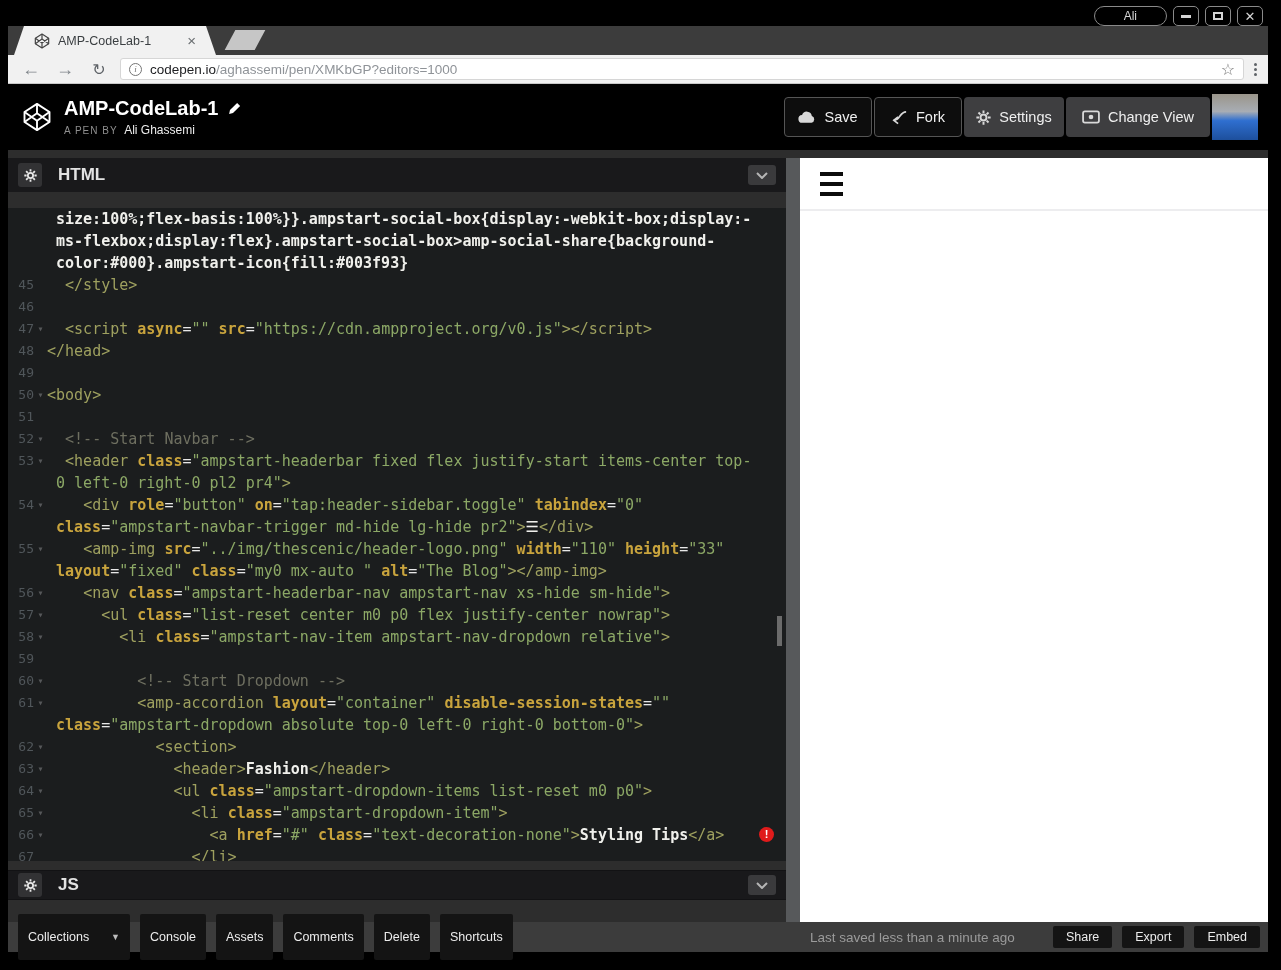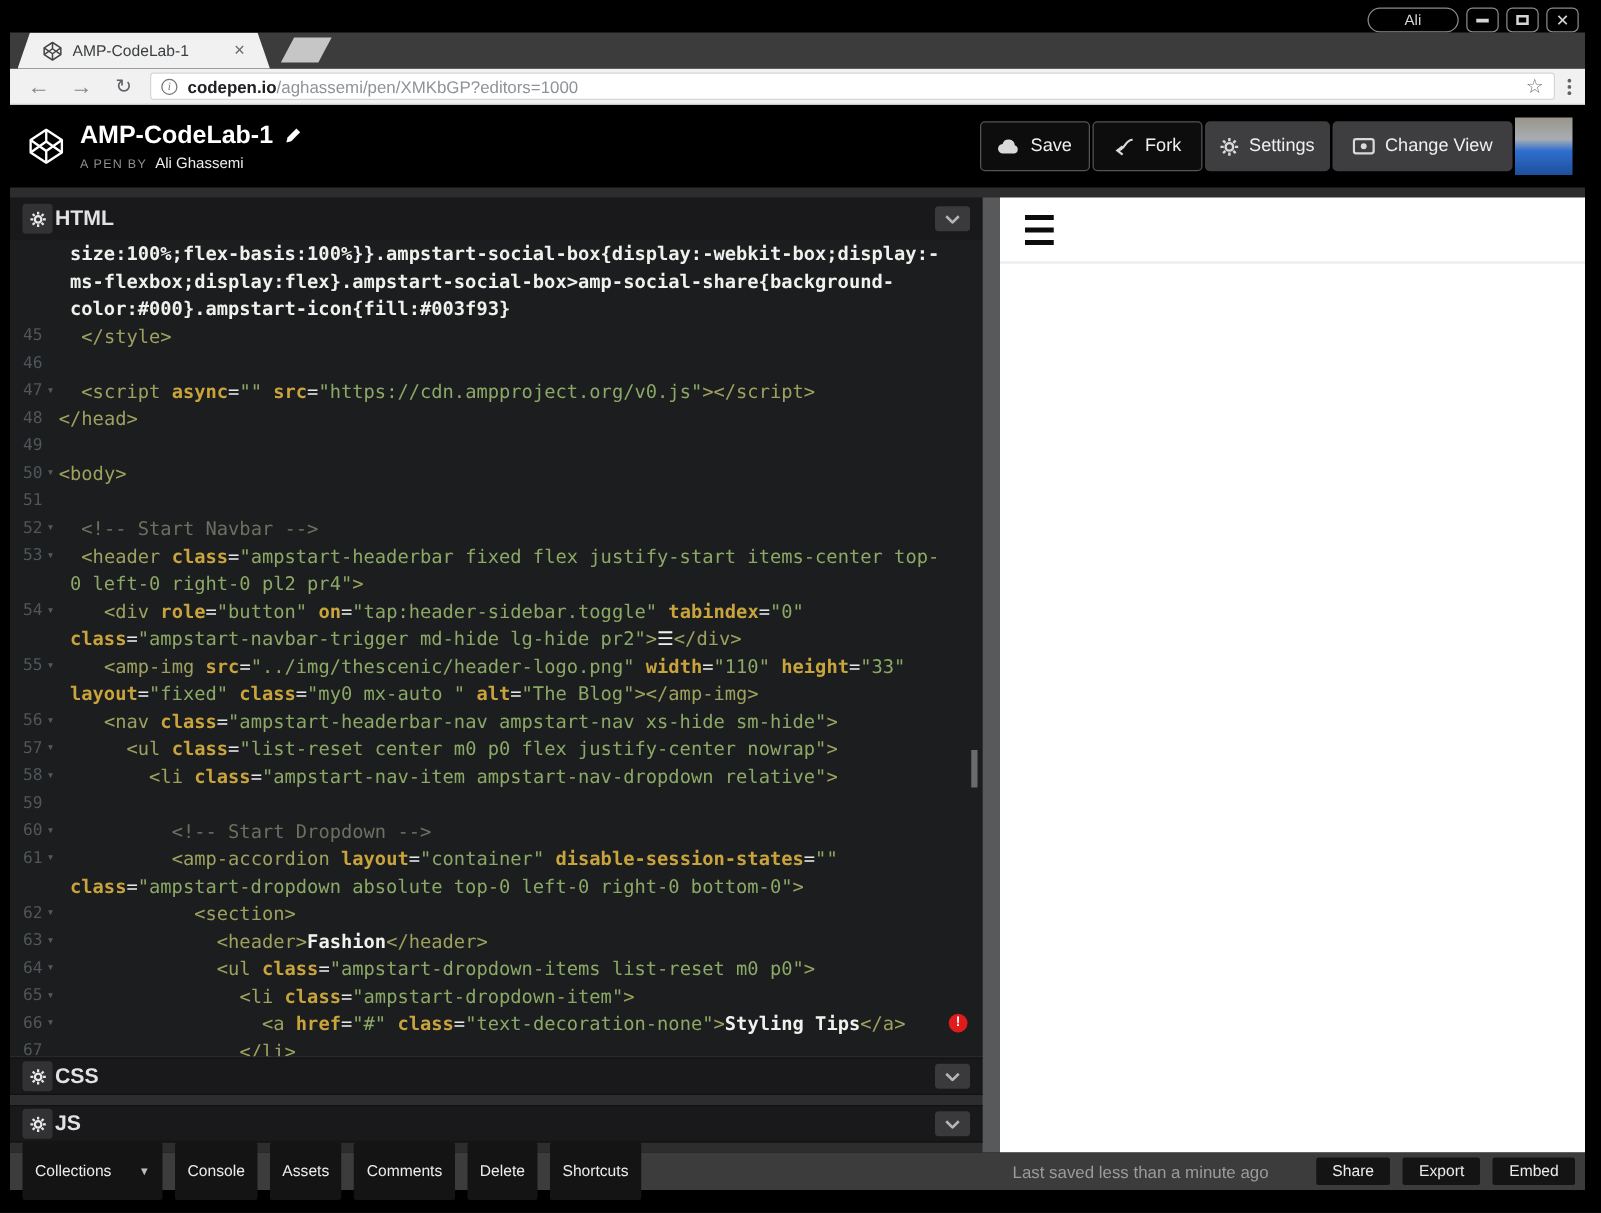--- a/index.html
+++ b/index.html
@@ -33,21 +33,21 @@
   .urlrow { position:absolute; left:8px; top:55px; width:1260px; height:29px; background:#f1f1f1;
             border-bottom:1px solid #c8c8c8; display:flex; align-items:center; }
   .navic { font-size:18px; color:#80868b; margin-left:12px; width:22px; text-align:center; }
   .navic.reload { color:#5f6368; font-size:16px; }
   .urlfield { margin-left:10px; width:1124px; height:22px; background:#fff;
               border:1px solid #d6d6d6; border-radius:3px; display:flex; align-items:center;
               padding:0 8px; }
   .infoic { width:13px; height:13px; border:1.4px solid #757575; border-radius:50%;
             color:#757575; font-size:9px; line-height:11px; text-align:center;
             font-family:"Liberation Serif", serif; font-style:italic; flex:none; }
-  .host { font-size:13.5px; color:#202124; font-weight:bold; margin-left:8px; }
+  .host { font-size:13.5px; color:#202124; font-weight:normal; margin-left:8px; }
   .path { font-size:13.5px; color:#8f9398; }
   .star { margin-left:auto; font-size:16px; color:#757575; }
   .menudots { margin-left:10px; display:flex; flex-direction:column; gap:2px; }
   .menudots i { width:3px; height:3px; border-radius:50%; background:#5f6368; display:block; }
 
   
   .cphead { position:absolute; left:8px; top:84px; width:1260px; height:66px; background:#000;
             display:flex; align-items:center; }
   .cplogo { margin-left:14px; flex:none; }
   .titlewrap { margin-left:12px; }
@@ -66,29 +66,29 @@
             background:linear-gradient(180deg,#9a958a 0%,#a8adb4 38%,#2f6fd0 58%,#1d4f9c 100%); }
 
   
   .main { position:absolute; left:8px; top:150px; width:1260px; height:772px; background:#2d2d2d;
           display:flex; padding-top:8px; }
   .editors { width:778px; flex:none; display:flex; flex-direction:column; }
   .phead { height:34px; background:#19191b; display:flex; align-items:center; position:relative; flex:none; }
   .phead.small { height:30px; border-top:1px solid #121214; border-bottom:1px solid #121214; }
   .gearchip { width:24px; height:24px; background:#323234; border-radius:3px; margin-left:10px;
               display:flex; align-items:center; justify-content:center; flex:none; }
-  .plabel { color:#e2e2e2; font-size:17px; font-weight:bold; margin-left:2px; }
+  .plabel { color:#e2e2e2; font-size:17px; font-weight:bold; margin-left:16px; }
   .chevbtn { position:absolute; right:10px; width:28px; height:20px; background:#3a3a3c;
              border-radius:3px; display:flex; align-items:center; justify-content:center; }
   .spacer1 { height:1px; background:#2d2d2d; flex:none; }
   .spacer8 { height:8px; background:#2d2d2d; flex:none; }
 
   
   .code { height:653px; background:#1b1d1e; overflow:hidden; position:relative; flex:none;
-          font-family:"DejaVu Sans Mono","DejaVu Sans", monospace; font-size:15px; }
+          font-family:"DejaVu Sans Mono","DejaVu Sans", monospace; font-size:15px;margin-top:16px; }
   .row { display:flex; height:22px; line-height:22px; position:relative; }
   .ln { width:26px; flex:none; text-align:right; color:#50565a; font-size:13px; }
   .fold { width:13px; flex:none; text-align:center; color:#56585a; font-size:10px; }
   .txt { white-space:pre; flex:1; }
   .row.wrap .txt { padding-left:9px; }
   .tok-p { color:var(--tk-p); font-weight:bold; }
   .tok-t { color:var(--tk-t); }
   .tok-a { color:var(--tk-a); font-weight:bold; }
   .tok-s { color:var(--tk-s); }
   .tok-o { color:var(--tk-o); }
@@ -381,34 +381,20 @@
               <span class="ln">67</span>
               <span class="fold"></span>
               <span class="txt"><span class="tok-p">                </span><span class="tok-t">&lt;/li&gt;</span></span>
             </div>
           </div>
         <div class="thumb"></div>
       </div>
 
       <div class="spacer1"></div>
 
-      <div class="phead small">
-        <span class="gearchip">
-          <svg width="13" height="13" viewBox="0 0 20 20" stroke="#e8e8e8" stroke-width="2.8" fill="none">
-            <circle cx="10" cy="10" r="4"></circle>
-            <path d="M10 0.5 V4 M10 16 V19.5 M0.5 10 H4 M16 10 H19.5 M3.3 3.3 L5.8 5.8 M14.2 14.2 L16.7 16.7 M16.7 3.3 L14.2 5.8 M5.8 14.2 L3.3 16.7"></path>
-          </svg>
-        </span>
-        <span class="plabel">CSS</span>
-        <span class="chevbtn">
-          <svg width="12" height="7" viewBox="0 0 12 7" fill="none" stroke="#b5b5b5" stroke-width="2">
-              <path d="M1 1 L6 6 L11 1"></path>
-            </svg>
-        </span>
-      </div>
 
       <div class="spacer8"></div>
 
       <div class="phead small">
         <span class="gearchip">
           <svg width="13" height="13" viewBox="0 0 20 20" stroke="#e8e8e8" stroke-width="2.8" fill="none">
             <circle cx="10" cy="10" r="4"></circle>
             <path d="M10 0.5 V4 M10 16 V19.5 M0.5 10 H4 M16 10 H19.5 M3.3 3.3 L5.8 5.8 M14.2 14.2 L16.7 16.7 M16.7 3.3 L14.2 5.8 M5.8 14.2 L3.3 16.7"></path>
           </svg>
         </span>

